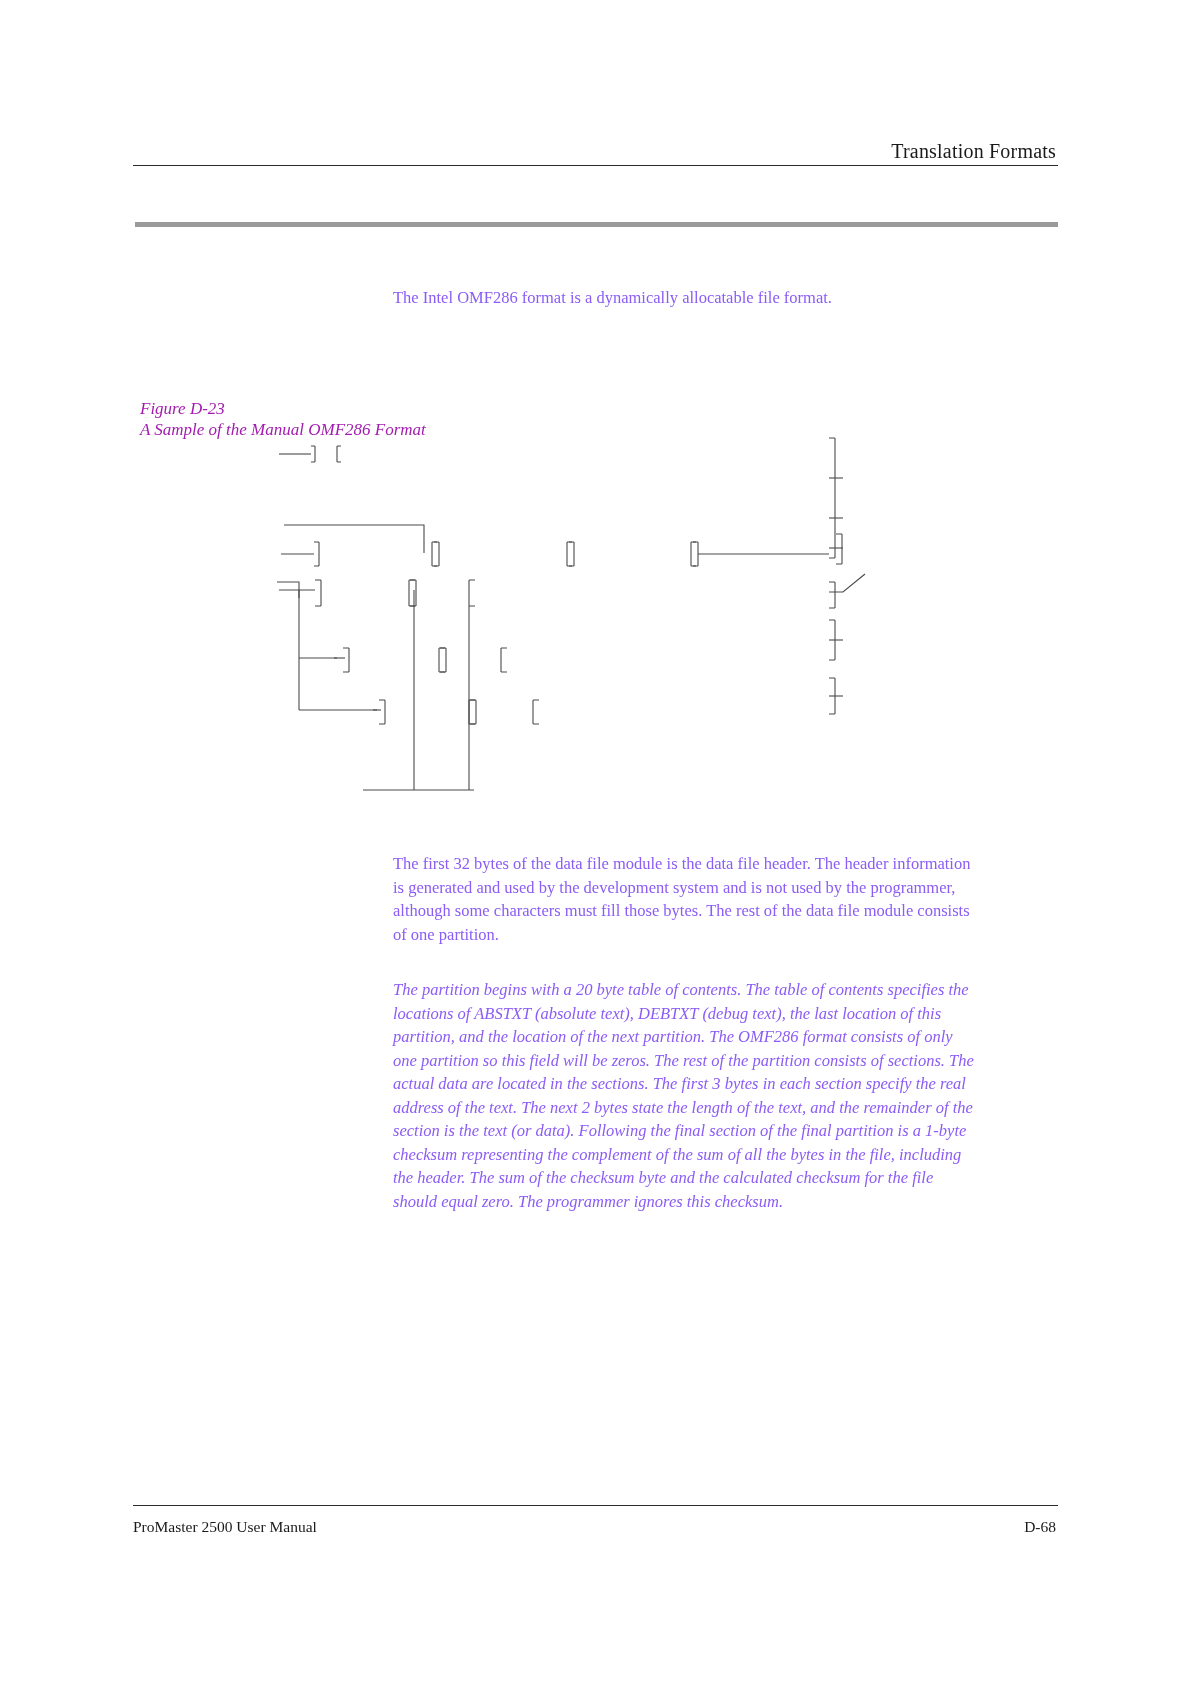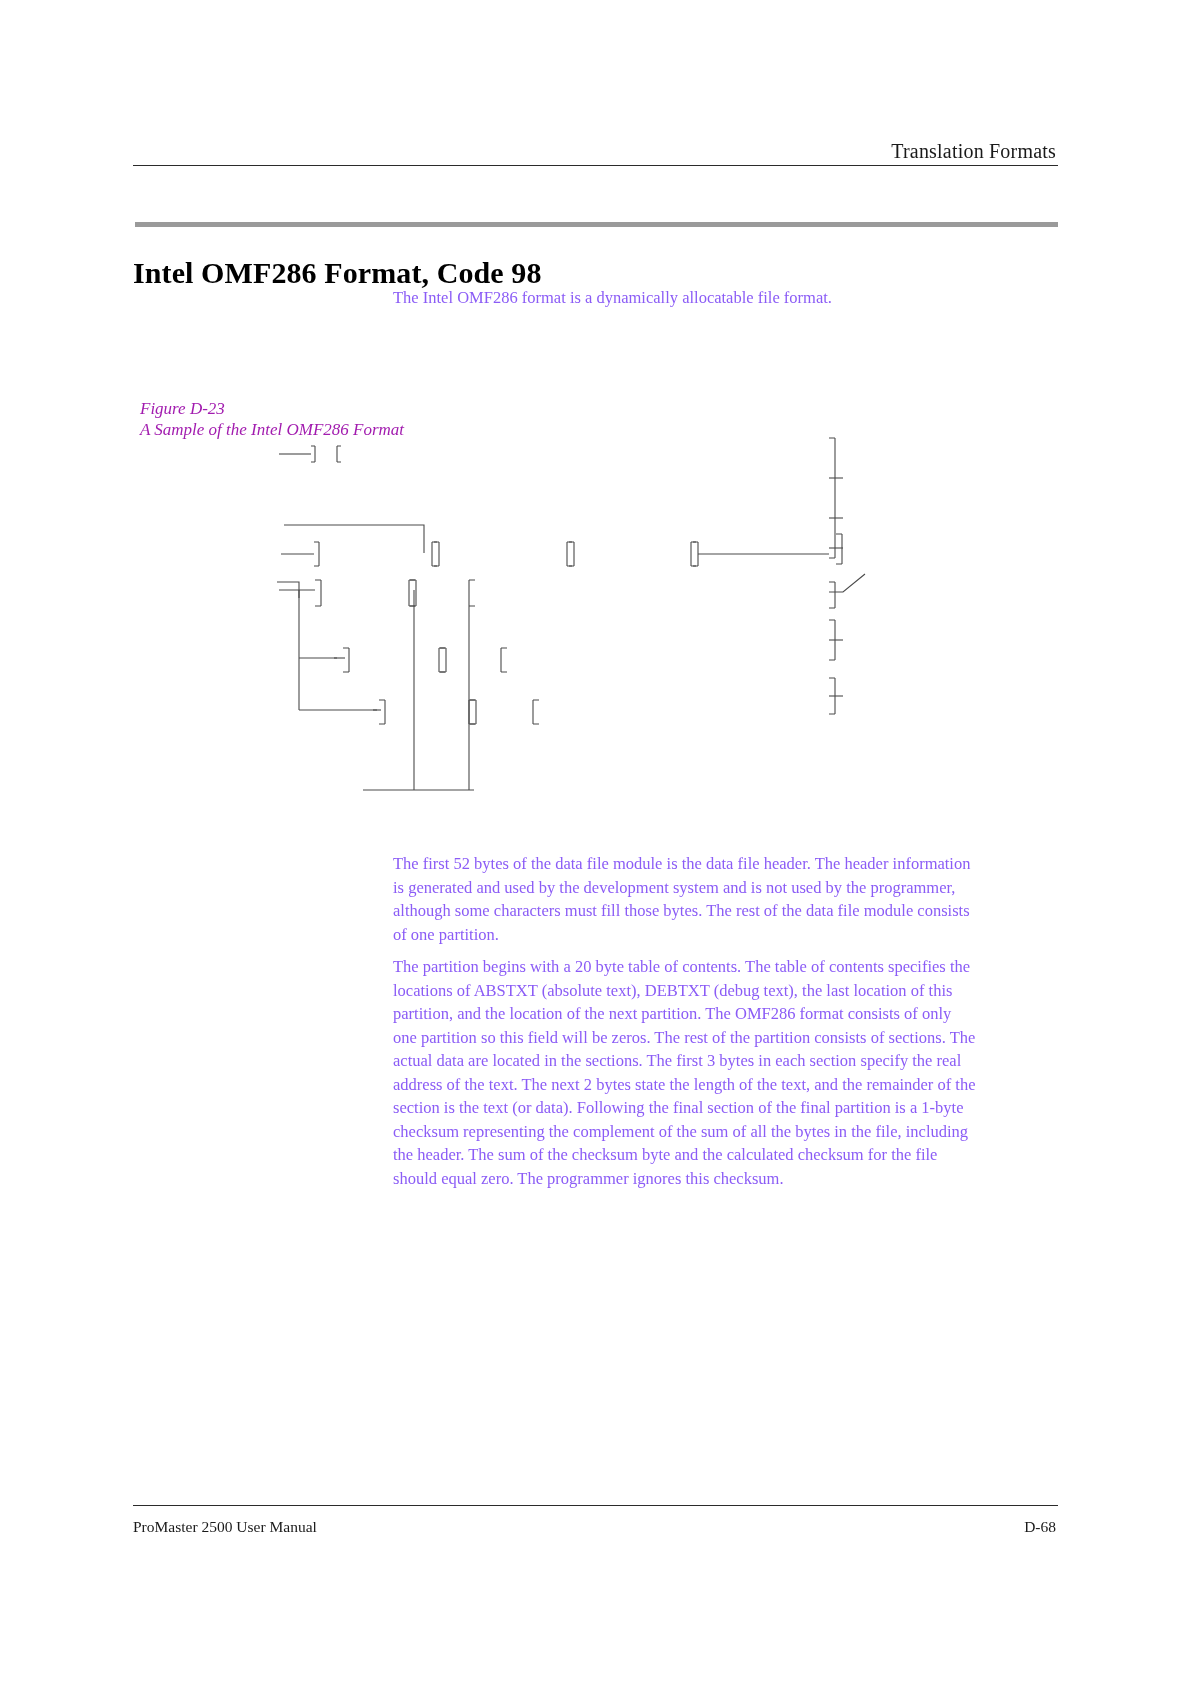--- a/index.html
+++ b/index.html
@@ -64,21 +64,21 @@
     width: 585px;
     font-family: "Liberation Serif", serif;
     font-size: 16.5px;
     line-height: 23.5px;
     color: #8b5cf6;
     text-align: left;
   }
   .p1 { top: 286px; }
   .p2 { top: 320px; }
   .p3 { top: 852px; }
-  .p4 { top: 955px; }
+  .p4 { top: 978px; font-style: italic; }
 
   .col p { margin: 0 0 0 0; }
 
   
   .fig-caption {
     position: absolute;
     left: 140px;
     top: 398px;
     width: 300px;
     font-family: "Liberation Serif", serif;
@@ -124,30 +124,29 @@
 </style>
 </head>
 <body>
 
 <div class="page">
 
   <div class="running-head">Translation Formats</div>
   <div class="head-rule"></div>
 
   <div class="section-bar"></div>
-  <h1 class="section-title">Intel OMF286 Format, Code 98</h1>
 
   <div class="col p1">
     <p>The Intel OMF286 format is a dynamically allocatable file format.</p>
   </div>
 
 
   <div class="fig-caption">
     <div>Figure D-23</div>
-    <div>A Sample of the Intel OMF286 Format</div>
+    <div>A Sample of the Manual OMF286 Format</div>
   </div>
 
   <div class="figure">
     <svg width="930" height="390" viewBox="0 0 930 390" xmlns="http://www.w3.org/2000/svg" fill="none" stroke="#4a4a4a" stroke-width="1.1">
 
       <path d="M150 24 H182"></path>
       <path d="M186 16 v16 M186 16 h-4 M186 32 h-4"></path>
       <path d="M208 16 v16 M208 16 h4 M208 32 h4"></path>
 
       <path d="M155 95 h140 v28"></path>
@@ -202,21 +201,21 @@
       <path d="M404 270 v24 M404 270 h6 M404 294 h6"></path>
 
       <path d="M285 160 v200"></path>
       <path d="M340 176 v184"></path>
       <path d="M234 360 H345"></path>
 
     </svg>
   </div>
 
   <div class="col p3">
-    <p>The first 52 bytes of the data file module is the data file header. The header information is generated and used by the development system and is not used by the programmer, although some characters must fill those bytes. The rest of the data file module consists of one partition.</p>
+    <p>The first 32 bytes of the data file module is the data file header. The header information is generated and used by the development system and is not used by the programmer, although some characters must fill those bytes. The rest of the data file module consists of one partition.</p>
   </div>
 
   <div class="col p4">
     <p>The partition begins with a 20 byte table of contents. The table of contents specifies the locations of ABSTXT (absolute text), DEBTXT (debug text), the last location of this partition, and the location of the next partition. The OMF286 format consists of only one partition so this field will be zeros. The rest of the partition consists of sections. The actual data are located in the sections. The first 3 bytes in each section specify the real address of the text. The next 2 bytes state the length of the text, and the remainder of the section is the text (or data). Following the final section of the final partition is a 1-byte checksum representing the complement of the sum of all the bytes in the file, including the header. The sum of the checksum byte and the calculated checksum for the file should equal zero. The programmer ignores this checksum.</p>
   </div>
 
   <div class="foot-rule"></div>
   <div class="footer-left">ProMaster 2500 User Manual</div>
   <div class="footer-right">D-68</div>
 

